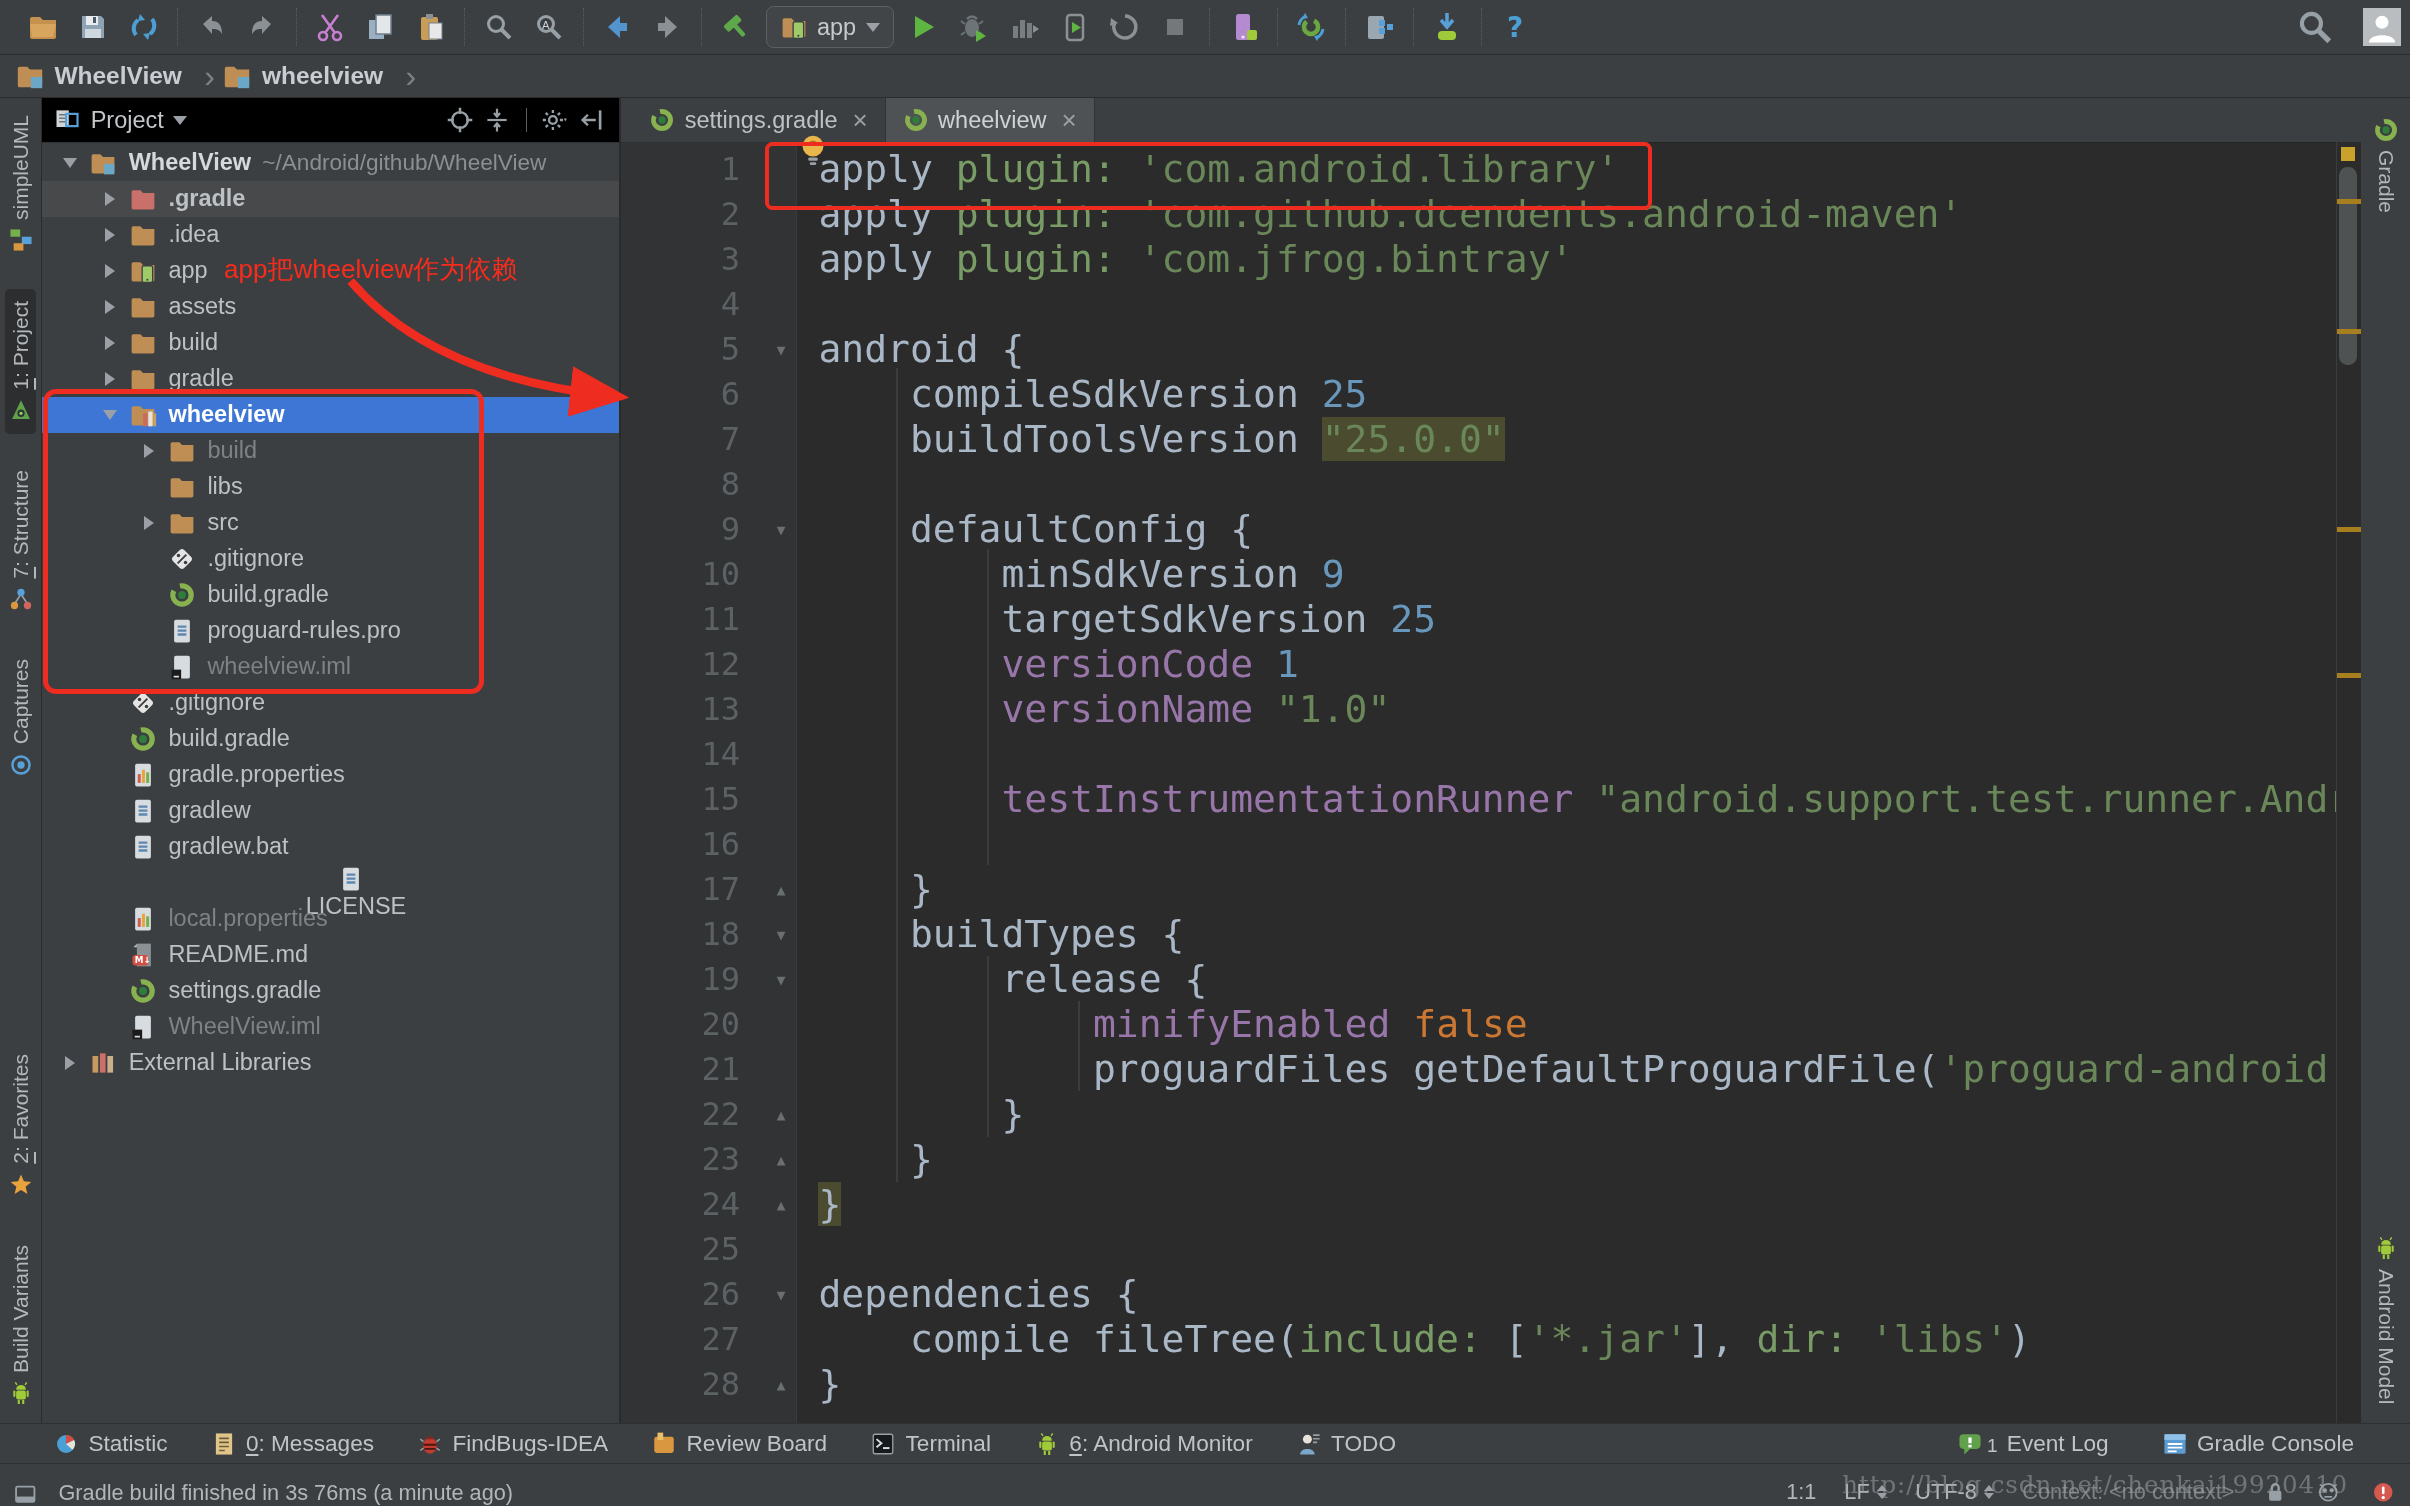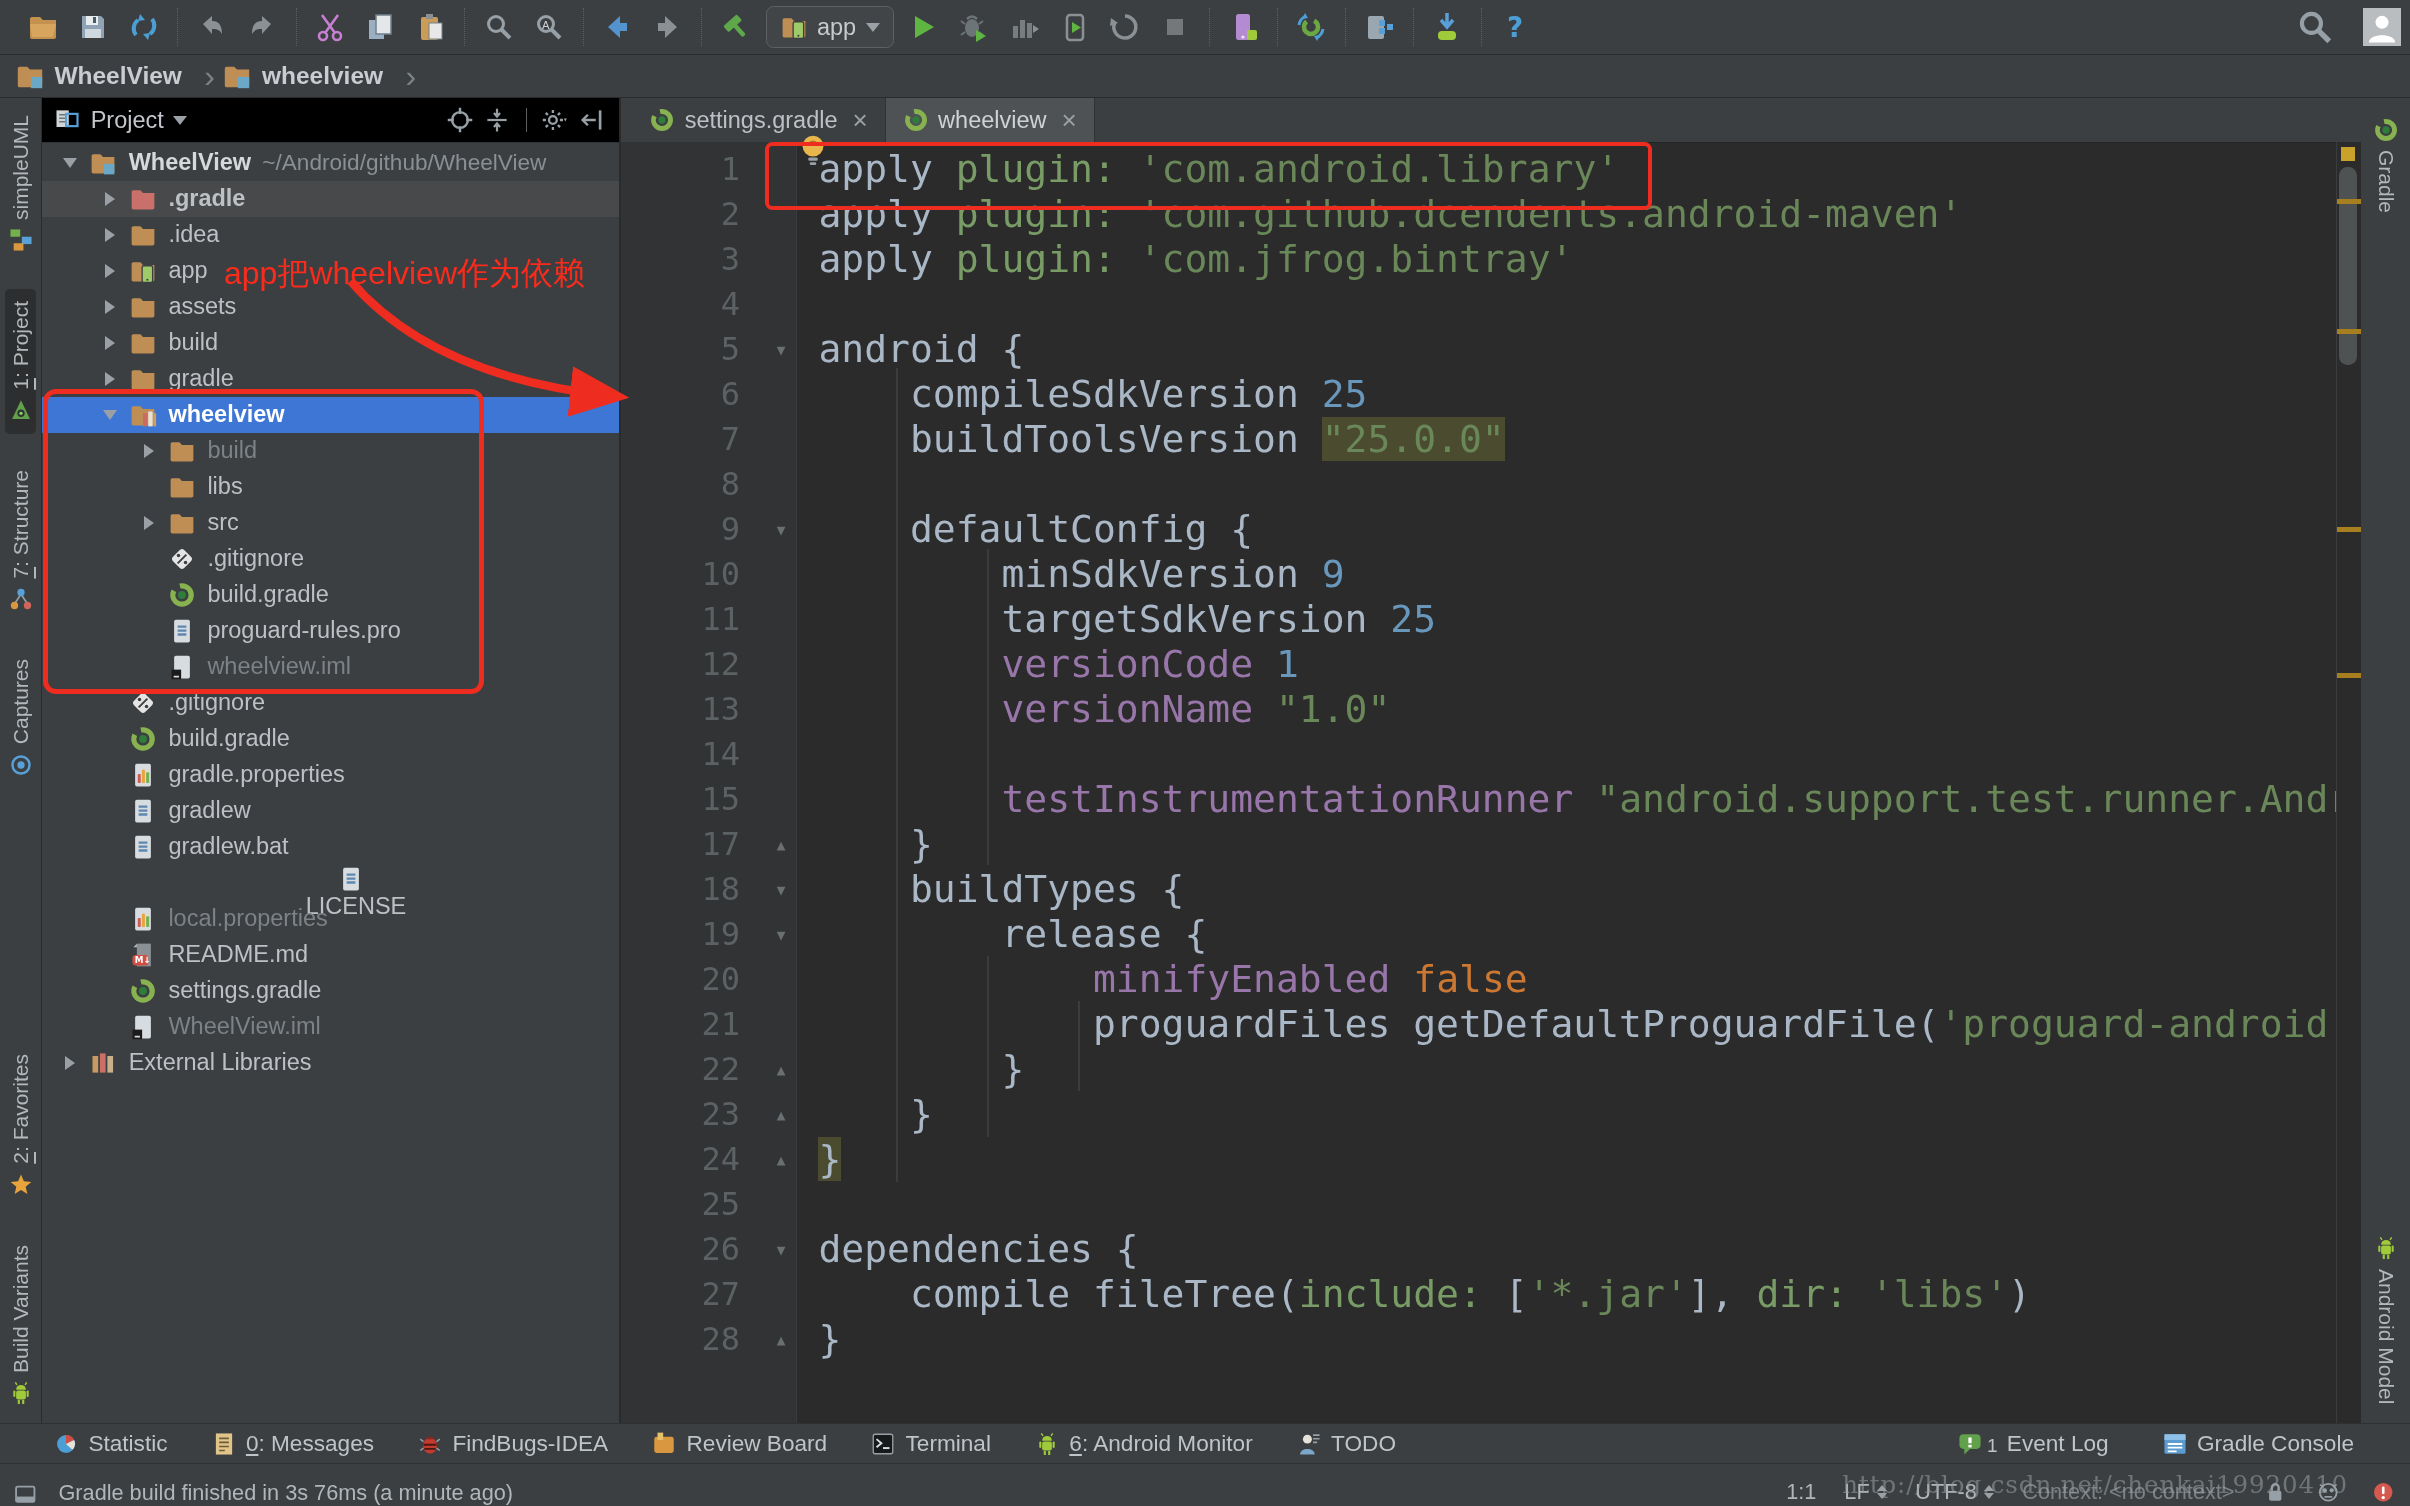--- a/index.html
+++ b/index.html
@@ -87,21 +87,21 @@
   
   #estripe{position:absolute;top:44px;right:0;width:24.5px;bottom:0;background:#2b2b2b;border-left:0.9px solid #3a3c3e;}
   .efile{position:absolute;left:4.7px;top:4.7px;width:14px;height:14px;background:#c9a22c;}
   .ethumb{position:absolute;left:2.8px;top:24.5px;width:18px;height:198px;background:#56595b;border-radius:8.5px;opacity:.85;}
   .etick{position:absolute;left:0;width:24.5px;height:4.7px;background:#a87f1f;}
 
   
   .overlay{position:absolute;z-index:60;pointer-events:none;}
   #box-line1{left:765px;top:142px;width:879px;height:60px;border:4.7px solid #ee2c1f;border-radius:7.5px;}
   #box-tree{left:43px;top:389px;width:431px;height:295px;border:5.6px solid #ee2c1f;border-radius:13px;}
-  #app-note{left:224px;top:252px;font-size:32px;color:#fb2b1c;font-weight:500;white-space:nowrap;}
+  #app-note{left:224px;top:252px;font-size:26px;color:#fb2b1c;font-weight:500;white-space:nowrap;}
   #bulb{left:796px;top:132px;width:34px;height:38px;z-index:55;}
 
   
   #tool-window-bar{position:absolute;left:0;right:0;bottom:42px;height:40px;background:#3c3f41;border-top:0.9px solid #2e3031;
     display:flex;align-items:center;padding:0 56px 0 53px;font-size:22.6px;color:#bfc4c8;}
   .twb-left{display:flex;align-items:center;gap:43px;}
   .twb-right{margin-left:auto;display:flex;align-items:center;gap:53px;}
   .twb-item{display:flex;align-items:center;gap:9.4px;}
   .twb-item .icon{width:26px;height:26px;}
   .twb-badge{font-size:19px;color:#bfc4c8;margin-left:-5.6px;align-self:flex-end;}
@@ -953,20 +953,25 @@
         <span class="ln">14</span>
         <span class="fold"></span>
         <span class="src"></span>
       </div>
       <div class="line">
         <span class="ln">15</span>
         <span class="fold"></span>
         <span class="src"><span class="tk-p">        </span><span class="tk-prop">testInstrumentationRunner</span><span class="tk-p"> </span><span class="tk-s">"android.support.test.runner.AndroidJUnitRunner"</span></span>
       </div>
       <div class="line">
+        <span class="ln">16</span>
+        <span class="fold"></span>
+        <span class="src"></span>
+      </div>
+      <div class="line">
         <span class="ln">17</span>
         <span class="fold">▴</span>
         <span class="src"><span class="tk-p">    }</span></span>
       </div>
       <div class="line">
         <span class="ln">18</span>
         <span class="fold">▾</span>
         <span class="src"><span class="tk-p">    buildTypes {</span></span>
       </div>
       <div class="line">

